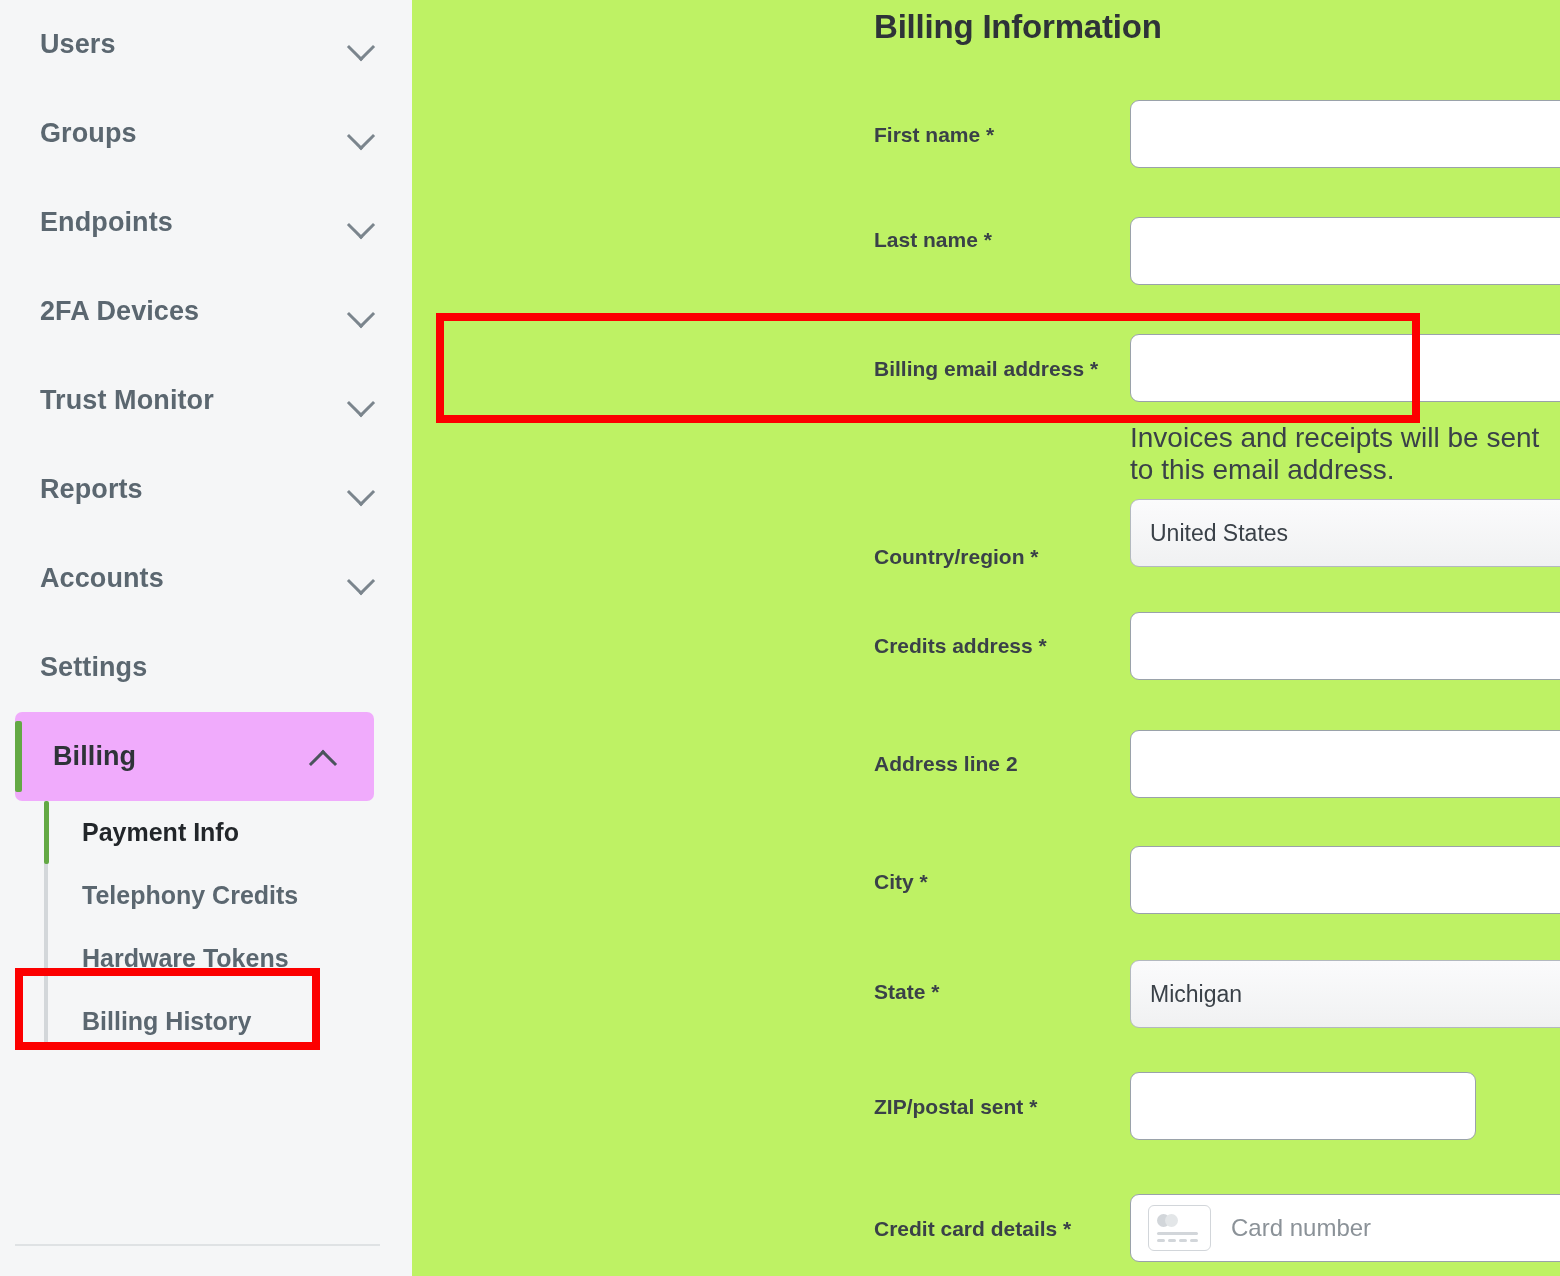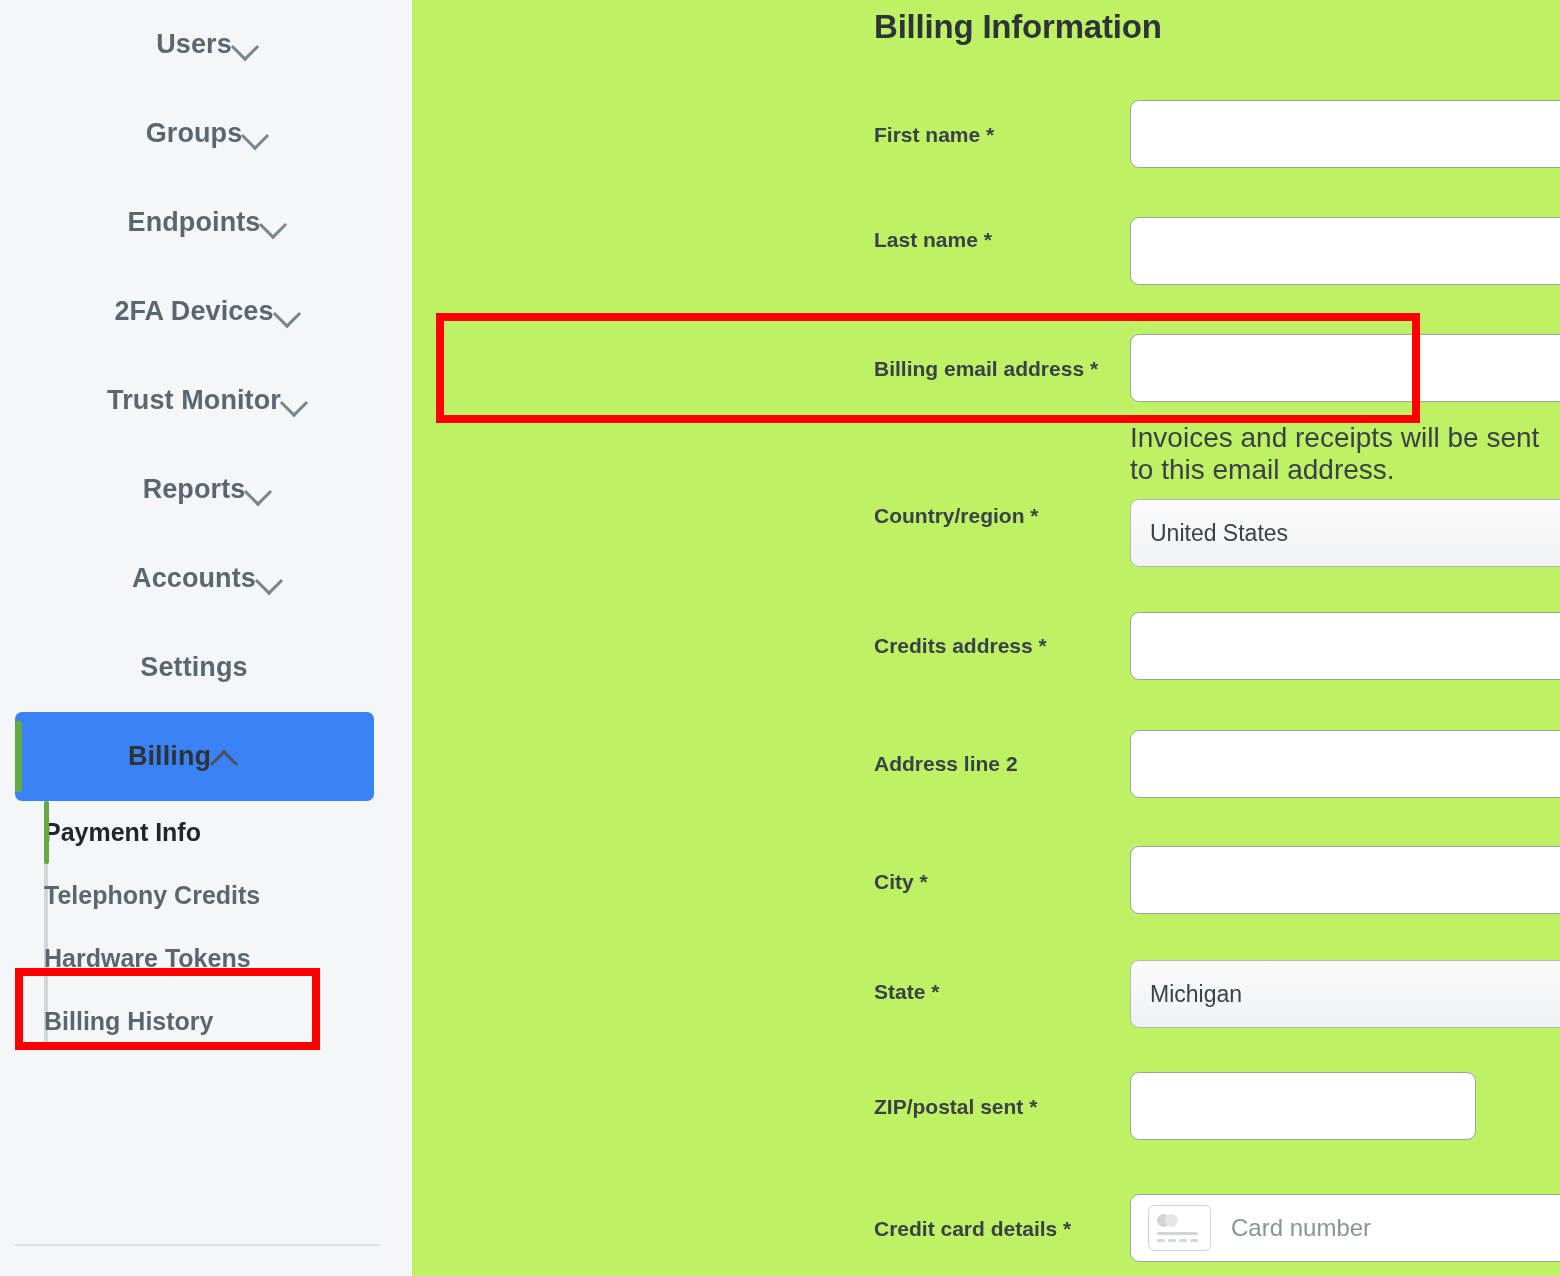--- a/index.html
+++ b/index.html
@@ -13,21 +13,21 @@
 
   
   .sidebar {
     width: 412px; height: 1276px;
     background: #f5f6f7;
     position: relative;
     flex: 0 0 412px;
     overflow: hidden;
   }
   .nav-item {
-    display: flex; align-items: center; justify-content: center;
+    display: flex; align-items: center; justify-content: space-between;
     height: 89px;
     padding: 0 38px 0 40px;
     color: #5b6770;
     font-size: 27px;
     font-weight: bold;
     letter-spacing: 0.1px;
     cursor: pointer;
     position: relative;
   }
   .nav-item .label { line-height: 1; }
@@ -40,41 +40,42 @@
     position: absolute; left: 3px; top: 5px;
     width: 17px; height: 17px;
     border-right: 3.2px solid #7b858d;
     border-bottom: 3.2px solid #7b858d;
     transform: rotate(45deg);
   }
   .chev.up::before { transform: rotate(-135deg); top: 10px; }
   .chev.hidden { visibility: hidden; }
 
   .nav-item.active {
-    background: #3b82f6;
+    background: #f0abfc;
     border-radius: 7px;
     color: #2e3338;
     margin: 0 38px 0 15px;
-    padding-left: 14px;
+    padding-left: 38px;
     width: 359px;
   }
   .nav-item.active .accent {
     position: absolute; left: 0px; top: 9px;
     width: 7px; height: 71px; background: #63a944; border-radius: 2px;
   }
   .nav-item.active .chev::before { border-color: #4a545c; }
 
   .subnav { position: relative; padding-left: 44px; }
   .subnav .rail {
     position: absolute; left: 44px; top: 0; width: 4px; height: 245px;
     background: #d3d7da; border-radius: 2px;
   }
   .sub-item {
     display: flex; align-items: center;
     height: 63px;
+    padding-left: 38px;
     color: #5b6770;
     font-size: 25px;
     font-weight: bold;
     cursor: pointer;
     position: relative;
   }
   .sub-item.current { color: #22262a; }
   .sub-item.current .accent {
     position: absolute; left: 0px; top: 0px;
     width: 5px; height: 63px; background: #63a944; border-radius: 2px;
@@ -235,21 +236,21 @@
       <span class="flabel" style="top:123px">First name *</span>
       <div class="field" style="top:100px"></div>
 
       <span class="flabel" style="top:228px">Last name *</span>
       <div class="field" style="top:217px"></div>
 
       <span class="flabel" style="top:357px">Billing email address *</span>
       <div class="field" style="top:334px"></div>
       <span class="helper" style="top:422px">Invoices and receipts will be sent to this email address.</span>
 
-      <span class="flabel" style="top:504px">Country/region *</span>
+      <span class="flabel" style="top:545px">Country/region *</span>
       <div class="field shaded" style="top:499px">
         <span class="sel-value">United States</span>
 
       </div>
 
       <span class="flabel" style="top:634px">Credits address *</span>
       <div class="field" style="top:612px"></div>
 
       <span class="flabel" style="top:752px">Address line 2</span>
       <div class="field" style="top:730px"></div>

